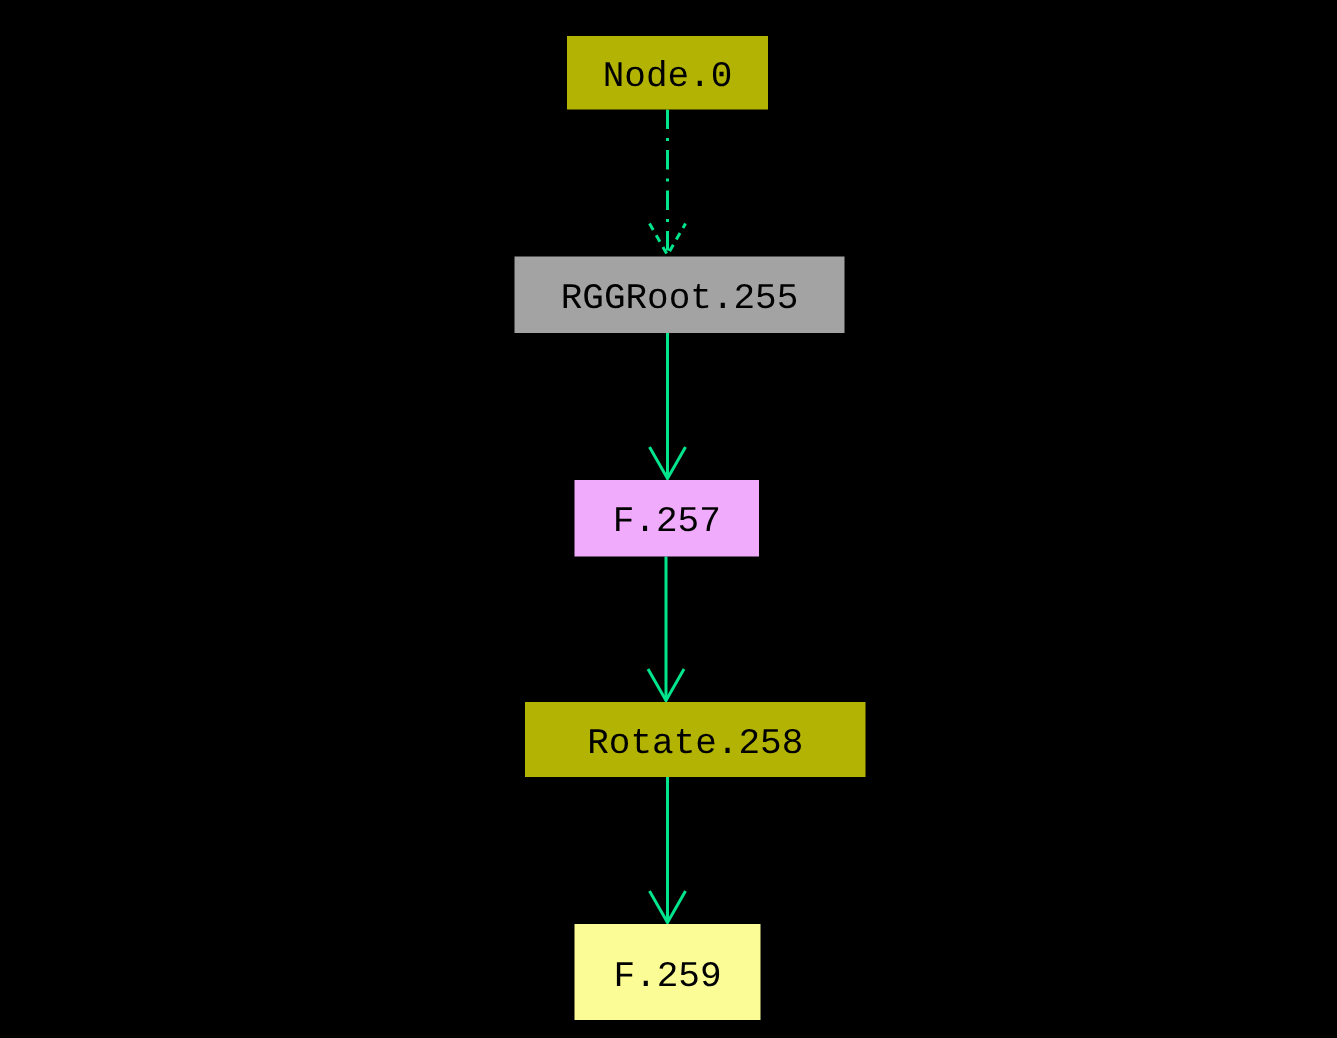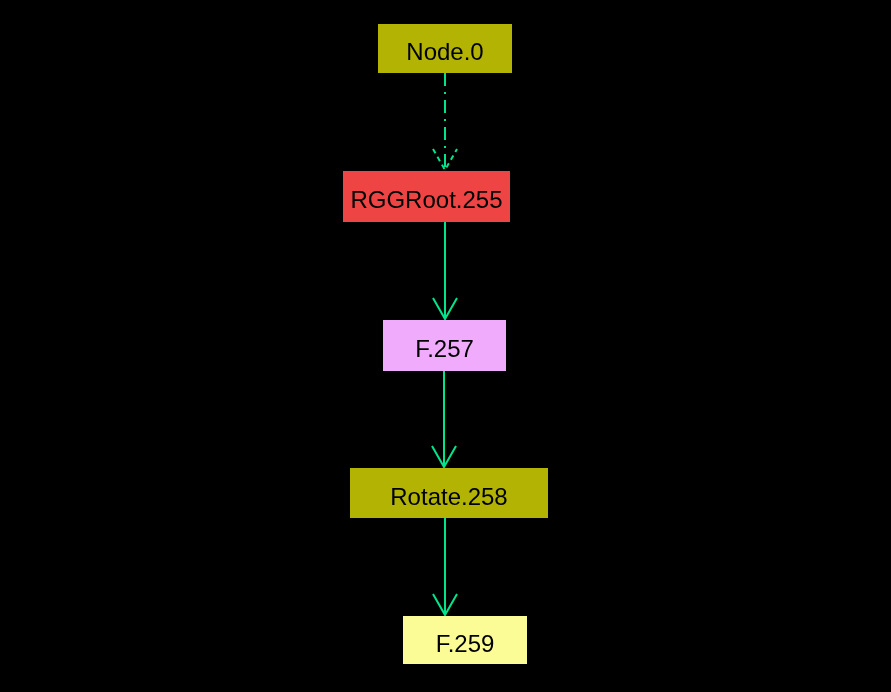--- a/index.html
+++ b/index.html
@@ -6,21 +6,21 @@
     margin: 0;
     padding: 0;
     background: #000000;
   }
   #graph-canvas {
     position: relative;
     width: 891px;
     height: 692px;
     background: #000000;
     overflow: hidden;
-    font-family: Liberation Sans, sans-serif;
+    font-family: Liberation Mono, monospace;
   }
   #edge-layer {
     position: absolute;
     left: 0;
     top: 0;
     width: 891px;
     height: 692px;
   }
   .node {
     position: absolute;
@@ -48,25 +48,25 @@
       <polyline points="433,298 445,319 457,298" fill="none" stroke="#00e58c" stroke-width="2"></polyline>
       <line x1="444" y1="371" x2="444" y2="467" stroke="#00e58c" stroke-width="2"></line>
       <polyline points="432,446 444,467 456,446" fill="none" stroke="#00e58c" stroke-width="2"></polyline>
       <line x1="445" y1="518" x2="445" y2="615" stroke="#00e58c" stroke-width="2"></line>
       <polyline points="433,594 445,615 457,594" fill="none" stroke="#00e58c" stroke-width="2"></polyline>
     </svg>
 
 <div class="node" style="left: 378px; top: 24px; width: 134px; height: 49px; background: rgb(179, 179, 4); color: rgb(0, 0, 0);">
       <span>Node.0</span>
     </div>
-    <div class="node" style="left: 343px; top: 171px; width: 167px; height: 51px; background: #ef4444; color: rgb(0, 0, 0);">
+    <div class="node" style="left: 343px; top: 171px; width: 220px; height: 51px; background: #a3a3a3; color: rgb(0, 0, 0);">
       <span>RGGRoot.255</span>
     </div>
     <div class="node" style="left: 383px; top: 320px; width: 123px; height: 51px; background: #f0abfc; color: rgb(0, 0, 0);">
       <span>F.257</span>
     </div>
-    <div class="node" style="left: 350px; top: 468px; width: 198px; height: 50px; background: rgb(179, 179, 4); color: rgb(0, 0, 0);">
+    <div class="node" style="left: 350px; top: 468px; width: 227px; height: 50px; background: rgb(179, 179, 4); color: rgb(0, 0, 0);">
       <span>Rotate.258</span>
     </div>
-    <div class="node" style="left: 383px; top: 616px; width: 124px; height: 48px; background: rgb(252, 252, 150); color: rgb(0, 0, 0); margin-left: 20px;">
+    <div class="node" style="left: 383px; top: 616px; width: 124px; height: 64px; background: rgb(252, 252, 150); color: rgb(0, 0, 0);">
       <span>F.259</span>
     </div>
   </div>
 
 </body></html>

